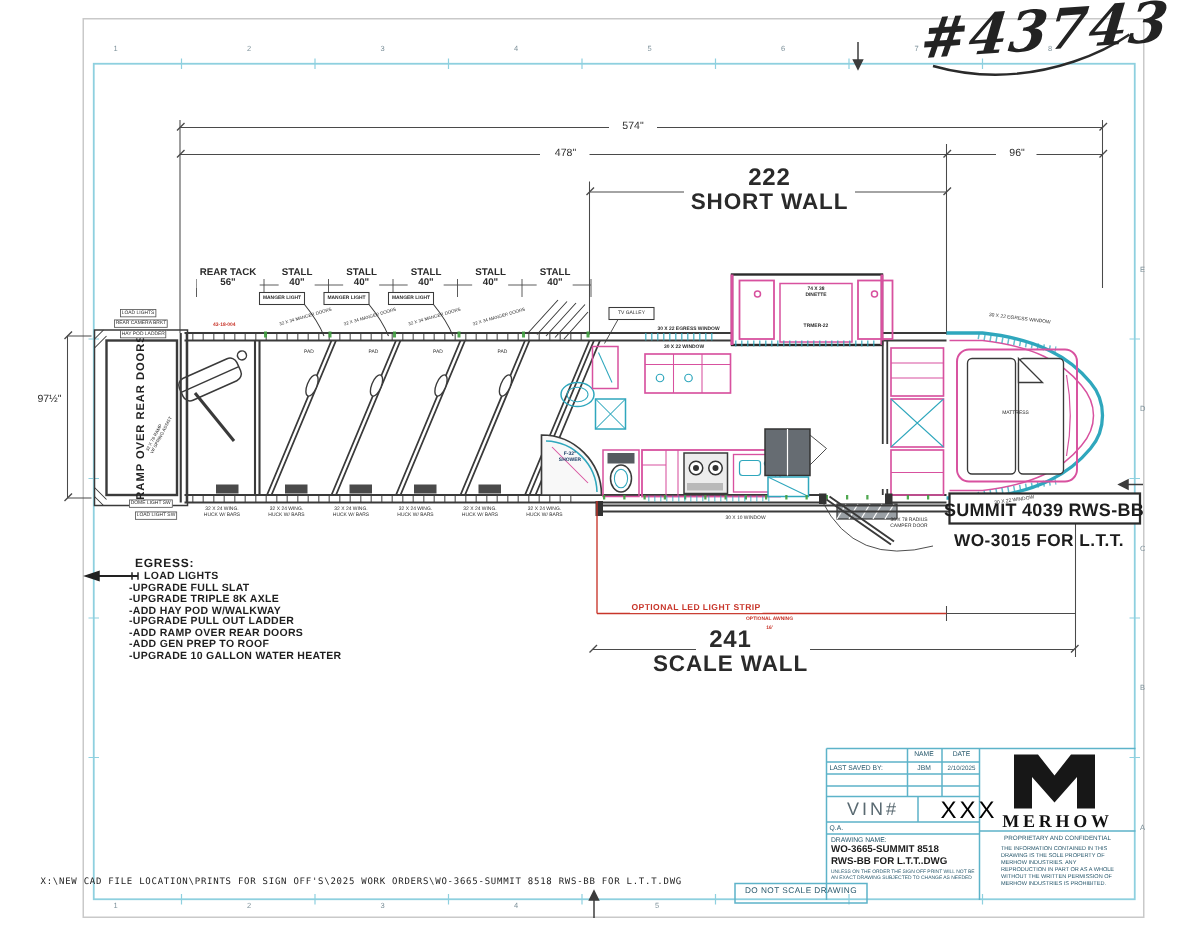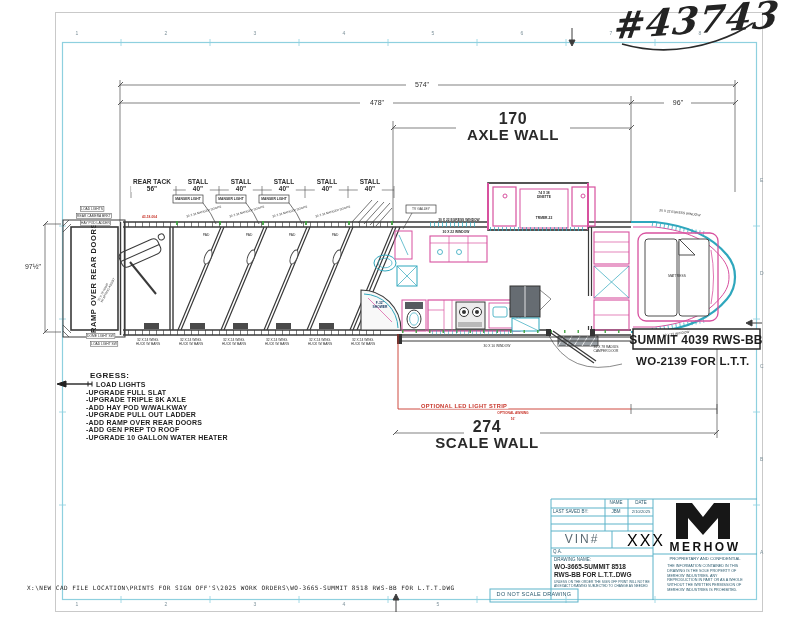--- a/index.html
+++ b/index.html
@@ -235,23 +235,23 @@
 <div class="ab rulr" style="left:760px;top:178px">E</div>
 <div class="ab rulr" style="left:760px;top:271px">D</div>
 <div class="ab rulr" style="left:760px;top:364px">C</div>
 <div class="ab rulr" style="left:760px;top:457px">B</div>
 <div class="ab rulr" style="left:760px;top:550px">A</div>
 
 <div class="ab dim" style="left:422px;top:81px">574"</div>
 <div class="ab dim" style="left:377px;top:99px">478"</div>
 <div class="ab dim" style="left:678px;top:99px">96"</div>
 <div class="ab dim" style="left:33px;top:263px">97½"</div>
-<div class="ab big" style="left:513px;top:111px">170</div>
-<div class="ab big2" style="left:513px;top:127px">AXLE WALL</div>
-<div class="ab big" style="left:487px;top:419px">274</div>
+<div class="ab big" style="left:513px;top:111px">222</div>
+<div class="ab big2" style="left:513px;top:127px">SHORT WALL</div>
+<div class="ab big" style="left:487px;top:419px">241</div>
 <div class="ab big2" style="left:487px;top:435px">SCALE WALL</div>
 
 <div class="ab shd" style="left:152px;top:178px"><span>REAR TACK</span><br><span>56"</span></div>
 <div class="ab shd" style="left:198px;top:178px"><span>STALL</span><br><span>40"</span></div>
 <div class="ab shd" style="left:241px;top:178px"><span>STALL</span><br><span>40"</span></div>
 <div class="ab shd" style="left:284px;top:178px"><span>STALL</span><br><span>40"</span></div>
 <div class="ab shd" style="left:327px;top:178px"><span>STALL</span><br><span>40"</span></div>
 <div class="ab shd" style="left:370px;top:178px"><span>STALL</span><br><span>40"</span></div>
 
 <div class="ab mic b" style="left:188px;top:196.5px">MANGER LIGHT</div>
@@ -293,21 +293,21 @@
 <div class="ab mic" style="left:606px;top:345px"><span>36 X 78 RADIUS</span><br><span>CAMPER DOOR</span></div>
 <div class="ab mic" style="left:677px;top:274px">MATTRESS</div>
 <div class="ab mic" style="left:680px;top:211px;transform:translateX(-50%) rotate(7deg) scale(.55)">30 X 22 EGRESS WINDOW</div>
 <div class="ab mic" style="left:676px;top:332px;transform:translateX(-50%) rotate(-8deg) scale(.55)">30 X 22 WINDOW</div>
 
 <div class="ab red b" style="left:420px;top:403px;font-size:6px;letter-spacing:.3px;transform:scale(.95);transform-origin:0 0;background:#fff;padding:0 1px">OPTIONAL LED LIGHT STRIP</div>
 <div class="ab red b mic" style="left:513px;top:411px;color:#c8352a">OPTIONAL AWNING</div>
 <div class="ab red b mic" style="left:513px;top:417px;color:#c8352a">16'</div>
 
 <div class="ab b" style="left:696px;top:334px;font-size:12px;letter-spacing:.2px;color:#1d1d1d;transform:translateX(-50%)">SUMMIT 4039 RWS-BB</div>
-<div class="ab b" style="left:636px;top:356px;font-size:11.5px;letter-spacing:.3px;color:#1d1d1d">WO-2139 FOR L.T.T.</div>
+<div class="ab b" style="left:636px;top:356px;font-size:11.5px;letter-spacing:.3px;color:#1d1d1d">WO-3015 FOR L.T.T.</div>
 
 <div class="ab b" style="left:90px;top:372px;font-size:8px;letter-spacing:.5px;color:#1b1b1b">EGRESS:</div>
 <div class="ab nt" style="left:96px;top:381px">LOAD LIGHTS</div>
 <div class="ab nt" style="left:86px;top:388.5px">-UPGRADE FULL SLAT</div>
 <div class="ab nt" style="left:86px;top:396px">-UPGRADE TRIPLE 8K AXLE</div>
 <div class="ab nt" style="left:86px;top:403.5px">-ADD HAY POD W/WALKWAY</div>
 <div class="ab nt" style="left:86px;top:411px">-UPGRADE PULL OUT LADDER</div>
 <div class="ab nt" style="left:86px;top:418.5px">-ADD RAMP OVER REAR DOORS</div>
 <div class="ab nt" style="left:86px;top:426px">-ADD GEN PREP TO ROOF</div>
 <div class="ab nt" style="left:86px;top:433.5px">-UPGRADE 10 GALLON WATER HEATER</div>
@@ -320,17 +320,17 @@
 <div class="ab tb" style="left:553px;top:510px;font-size:4.5px">LAST SAVED BY:</div>
 <div class="ab tb" style="left:616px;top:510px;font-size:4.5px;transform:translateX(-50%)">JBM</div>
 <div class="ab tb" style="left:641px;top:510px;font-size:4.2px;transform:translateX(-50%)">2/10/2025</div>
 <div class="ab" style="left:582px;top:533px;font-size:12px;letter-spacing:2px;color:#5a6a72;transform:translateX(-50%)">VIN#</div>
 <div class="ab" style="left:646px;top:533px;font-size:16px;letter-spacing:2px;color:#000000;transform:translateX(-50%)">XXX</div>
 <div class="ab tb" style="left:553px;top:550px;font-size:4.5px">Q.A.</div>
 <div class="ab tb" style="left:554px;top:558px;font-size:4.5px">DRAWING NAME:</div>
 <div class="ab b" style="left:554px;top:564px;font-size:6.5px;color:#1d1d1d">WO-3665-SUMMIT 8518</div>
 <div class="ab b" style="left:554px;top:572px;font-size:6.5px;color:#1d1d1d">RWS-BB FOR L.T.T..DWG</div>
 <div class="ab tb" style="left:554px;top:580px;font-size:6px;width:176px;white-space:normal;line-height:6.5px;transform:scale(.55);transform-origin:0 0">UNLESS ON THE ORDER THE SIGN OFF PRINT WILL NOT BE AN EXACT DRAWING SUBJECTED TO CHANGE AS NEEDED</div>
-<div class="ab b" style="left:705px;top:541px;font-size:12px;letter-spacing:2.5px;font-family:Liberation Sans, sans-serif;color:#111;transform:translateX(-50%)">MERHOW</div>
+<div class="ab b" style="left:705px;top:541px;font-size:12px;letter-spacing:2.5px;font-family:Liberation Serif, serif;color:#111;transform:translateX(-50%)">MERHOW</div>
 <div class="ab tb" style="left:705px;top:557px;font-size:4.2px;transform:translateX(-50%)">PROPRIETARY AND CONFIDENTIAL</div>
 <div class="ab tb" style="left:705px;top:564px;font-size:6.4px;line-height:8px;text-align:left;transform:translateX(-50%) scale(.58);transform-origin:50% 0"><span>THE INFORMATION CONTAINED IN THIS</span><br><span>DRAWING IS THE SOLE PROPERTY OF</span><br><span>MERHOW INDUSTRIES.  ANY</span><br><span>REPRODUCTION IN PART OR AS A WHOLE</span><br><span>WITHOUT THE WRITTEN PERMISSION OF</span><br><span>MERHOW INDUSTRIES IS PROHIBITED.</span></div>
 
 </div>
 
 </body></html>

